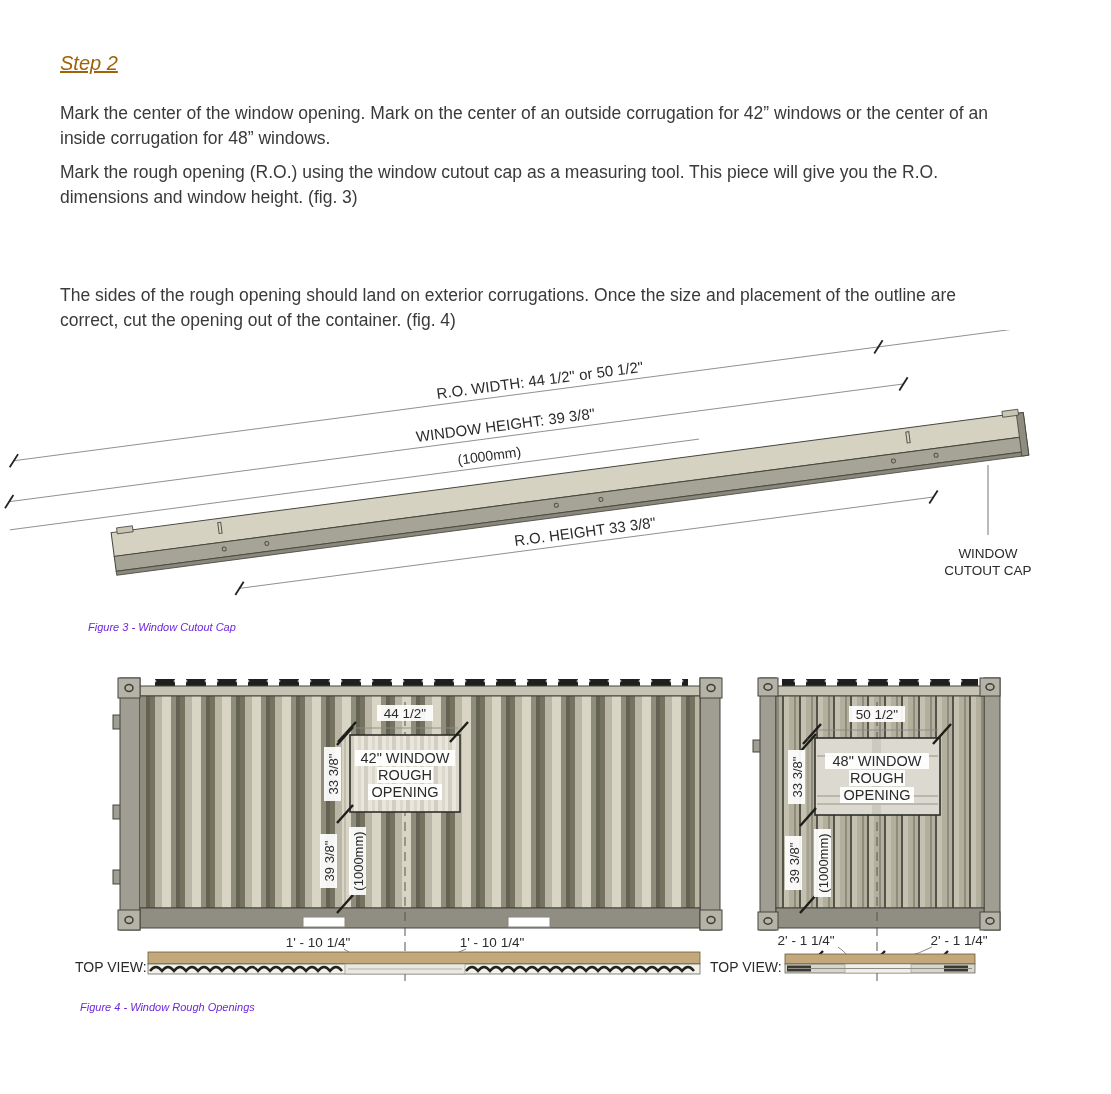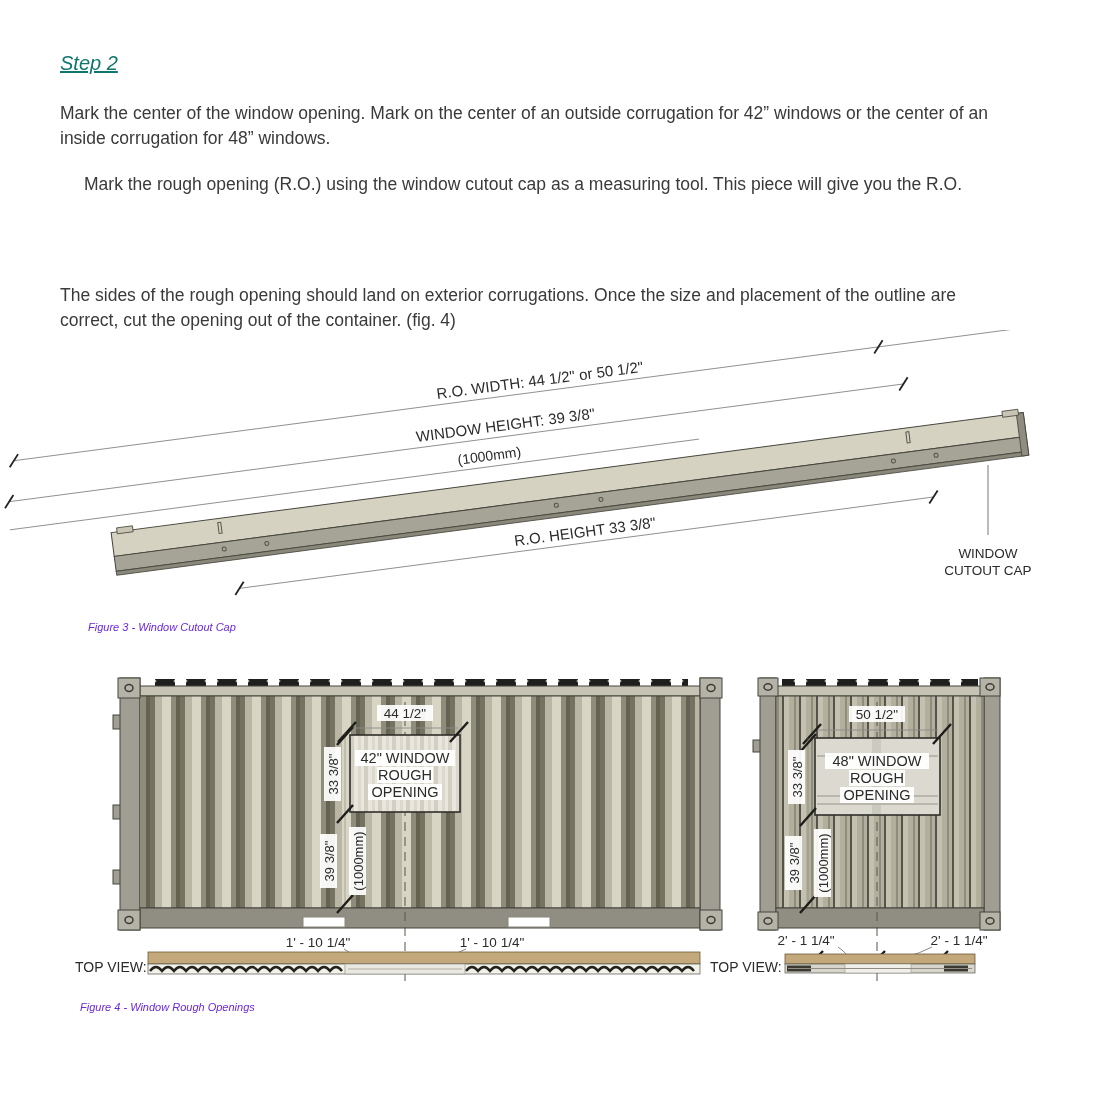--- a/index.html
+++ b/index.html
@@ -3,24 +3,24 @@
 <meta charset="utf-8">
 <style>
   html,body{margin:0;padding:0;background:#ffffff;}
   .page{
     position:relative;width:1111px;height:1094px;background:#fff;
     font-family:"Liberation Sans", sans-serif;color:#3f3f3f;overflow:hidden;
   }
   .abs{position:absolute;}
   .doc-title{
     left:60px;top:52px;font-size:20px;font-style:italic;font-weight:500;
-    text-decoration:underline;color:#0f766e;
+    text-decoration:underline;color:#a16207;
   }
   .para{left:60px;width:1010px;font-size:17.5px;line-height:24.5px;color:#3a3a3a;}
-  .p1{top:101px;} .p2{top:172px;margin-left:24px;} .p3{top:251px;margin-top:32px;}
+  .p1{top:101px;} .p2{top:160px;} .p3{top:251px;margin-top:32px;}
   .fig-caption{font-style:italic;font-size:11px;color:#6d28d9;}
   .cap3{left:88px;top:621px;}
   .cap4{left:80px;top:1001px;text-align:center;}
   svg text{font-family:"Liberation Sans", sans-serif;fill:#2b2b2b;}
   .dimline{stroke:#8a8a8a;stroke-width:0.9;}
   .tick{stroke:#22221f;stroke-width:1.8;}
   .bigtick{stroke:#1d1d1a;stroke-width:2.4;}
   .outline{stroke:#45453d;stroke-width:1;}
   .whitebg{fill:#ffffff;opacity:0.93;}
 </style>
@@ -30,20 +30,21 @@
 <div class="page">
 
   <div class="abs doc-title">Step 2</div>
 
   <div class="abs para p1">
     <div>Mark the center of the window opening. Mark on the center of an outside corrugation for 42” windows or the center of an</div>
     <div>inside corrugation for 48” windows.</div>
   </div>
   <div class="abs para p2">
     <div>Mark the rough opening (R.O.) using the window cutout cap as a measuring tool. This piece will give you the R.O.</div>
+    <div>dimensions and window height. (fig. 3)</div>
   </div>
   <div class="abs para p3">
     <div>The sides of the rough opening should land on exterior corrugations. Once the size and placement of the outline are</div>
     <div>correct, cut the opening out of the container. (fig. 4)</div>
   </div>
 
   <svg class="abs" style="left:0;top:330px;" width="1111" height="312" viewBox="0 0 1111 312">
 
     <g transform="rotate(-7.5 118 232)">
 

